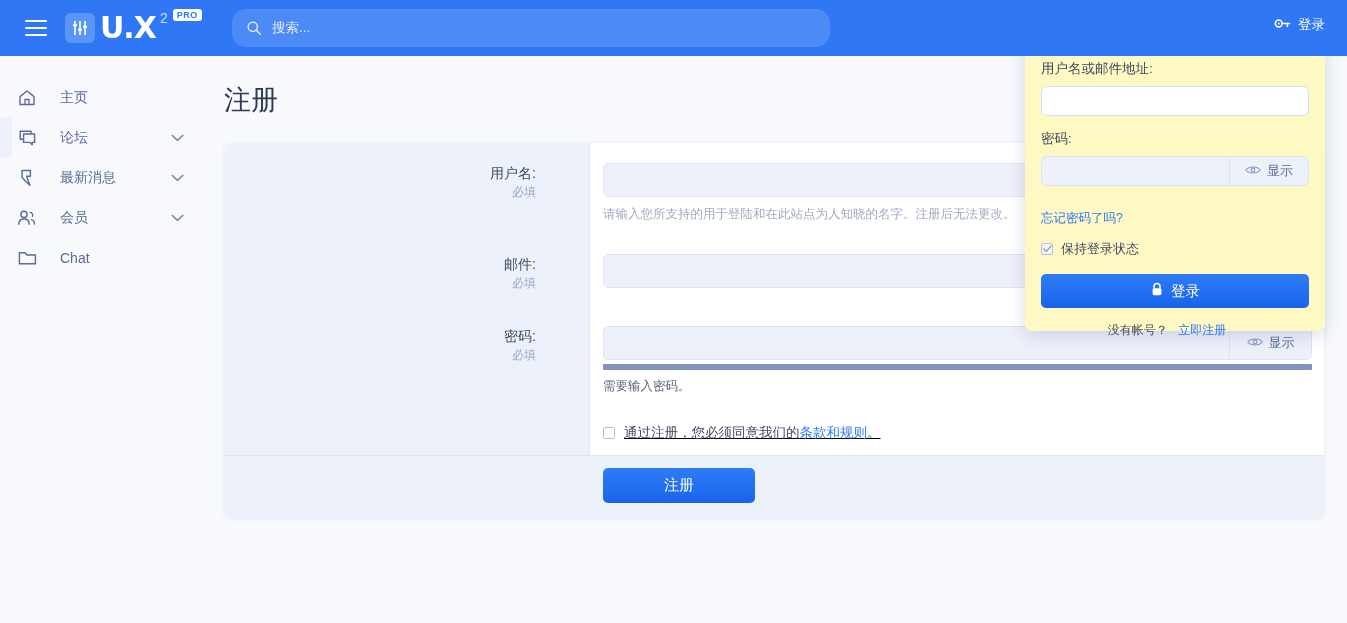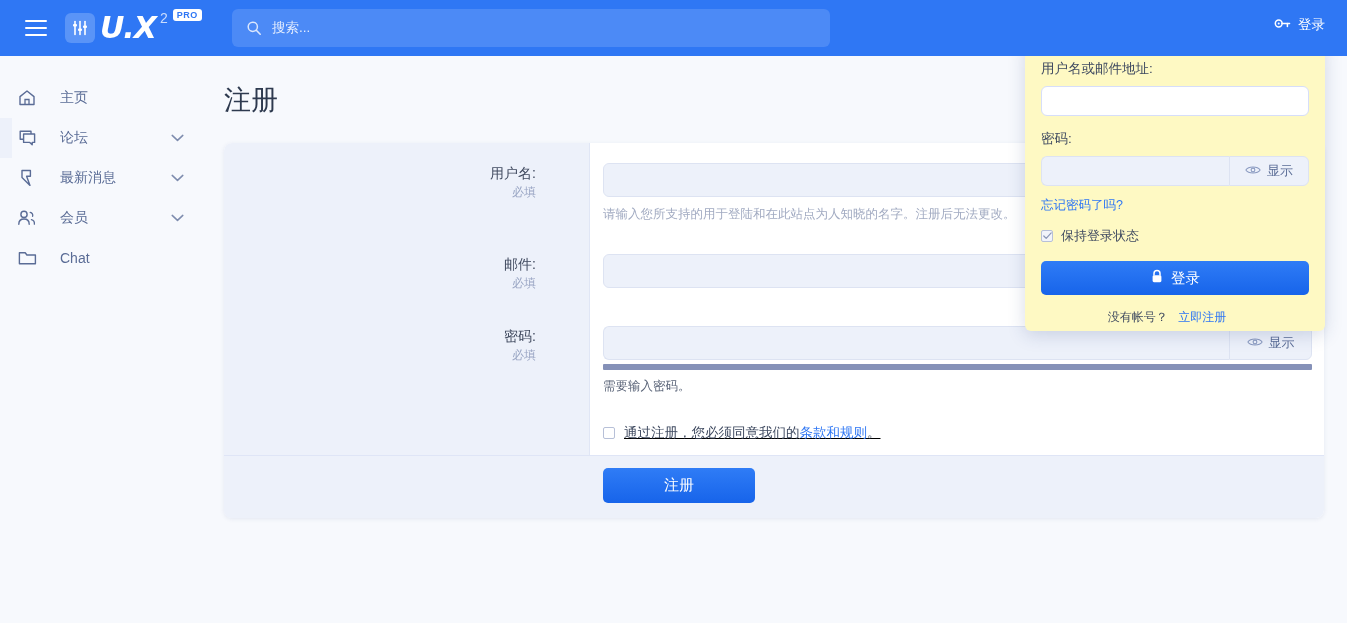--- a/index.html
+++ b/index.html
@@ -32,37 +32,36 @@
     width: 30px; height: 30px; border-radius: 6px;
     background: #5a94f7;
     display: flex; align-items: center; justify-content: center;
     margin-right: 5px;
   }
   .logo-text {
     color: #ffffff;
     font-size: 30px; font-weight: 700; letter-spacing: -1px;
     line-height: 30px;
     font-family: "DejaVu Sans", sans-serif;
-    font-style: italic;
   }
   .logo-sup {
     color: #cadcfd; font-size: 14px; font-weight: 400;
     margin-left: 4px; align-self: flex-start; margin-top: 2px;
   }
   .logo-pro {
     margin-left: 5px; align-self: flex-start; margin-top: 1px;
     background: #ffffff; color: #2f77f4;
     font-size: 9px; font-weight: 700; letter-spacing: .5px;
     padding: 1px 4px 1px 4px; border-radius: 3px;
   }
 
   .search {
     position: absolute; left: 232px; top: 9px;
     width: 598px; height: 38px;
-    background: #4c8af6; border-radius: 6px;
+    background: #4c8af6; border-radius: 14px;
     display: flex; align-items: center;
     cursor: text;
   }
   .search-icon { margin: 0 10px 0 14px; display:flex; }
   .search-ph { color: #e4edfe; font-size: 13.5px; }
 
   .login-btn {
     position: absolute; right: 22px; top: 16px;
     display: flex; align-items: center; gap: 7px;
     color: #ffffff; font-size: 13.5px; cursor: pointer;
@@ -195,21 +194,21 @@
     width: 188px; height: 30px;
     background: #edf1fa; border: 1px solid #dde3f2; border-right: none;
     border-radius: 6px 0 0 6px;
   }
   .pop-inp-suffix {
     width: 80px; height: 30px;
     background: #edf1fa; border: 1px solid #dde3f2; border-radius: 0 6px 6px 0;
     display: flex; align-items: center; justify-content: center; gap: 6px;
     font-size: 13px; color: #5a6c96; cursor: pointer;
   }
-  .pop-forgot { display:block; margin-top: 11px; font-size: 12.5px; color: #2f77f4; text-decoration: none; }
+  .pop-forgot { display:block; margin-top: 24px; font-size: 12.5px; color: #2f77f4; text-decoration: none; }
   .pop-stay { display: flex; align-items: center; gap: 8px; margin-top: 13px; }
   .cbox-checked {
     width: 12px; height: 12px; border: 1px solid #b7c0d8; border-radius: 2px;
     background: #f2f4fa; flex: 0 0 12px;
     display: flex; align-items: center; justify-content: center;
   }
   .pop-stay-txt { font-size: 13px; color: #3f4a60; }
   .btn-login {
     width: 268px; height: 34px; margin-top: 16px;
     background: linear-gradient(180deg,#2f7cf6 0%,#1764ea 100%);

